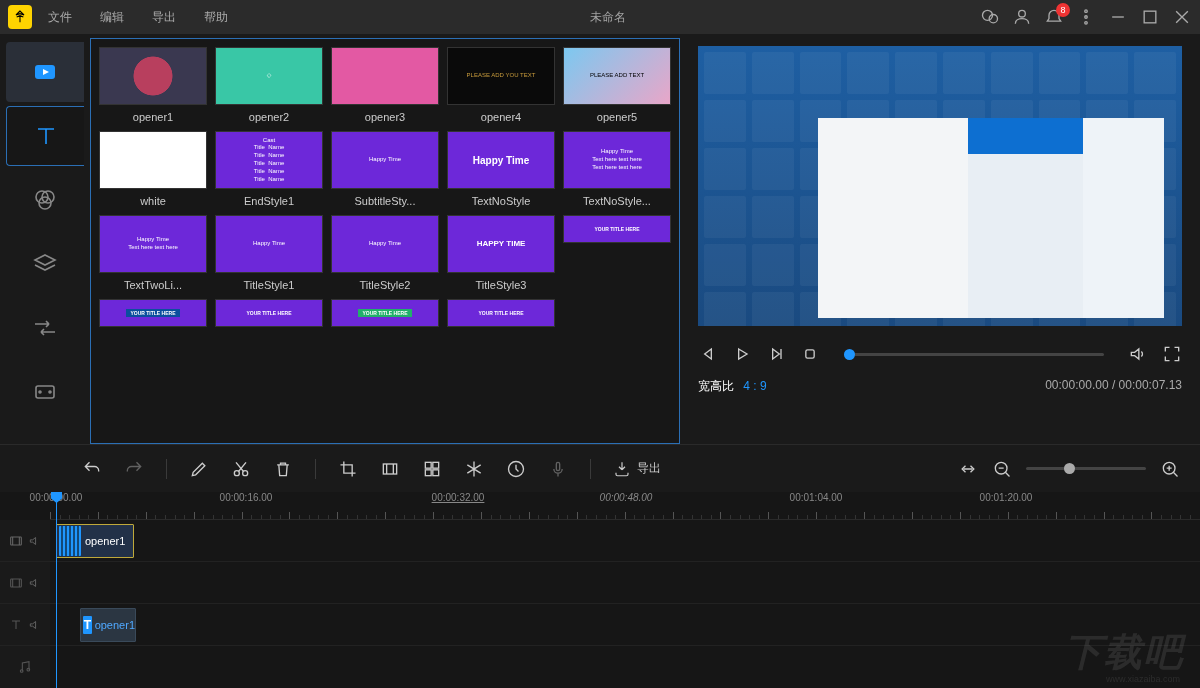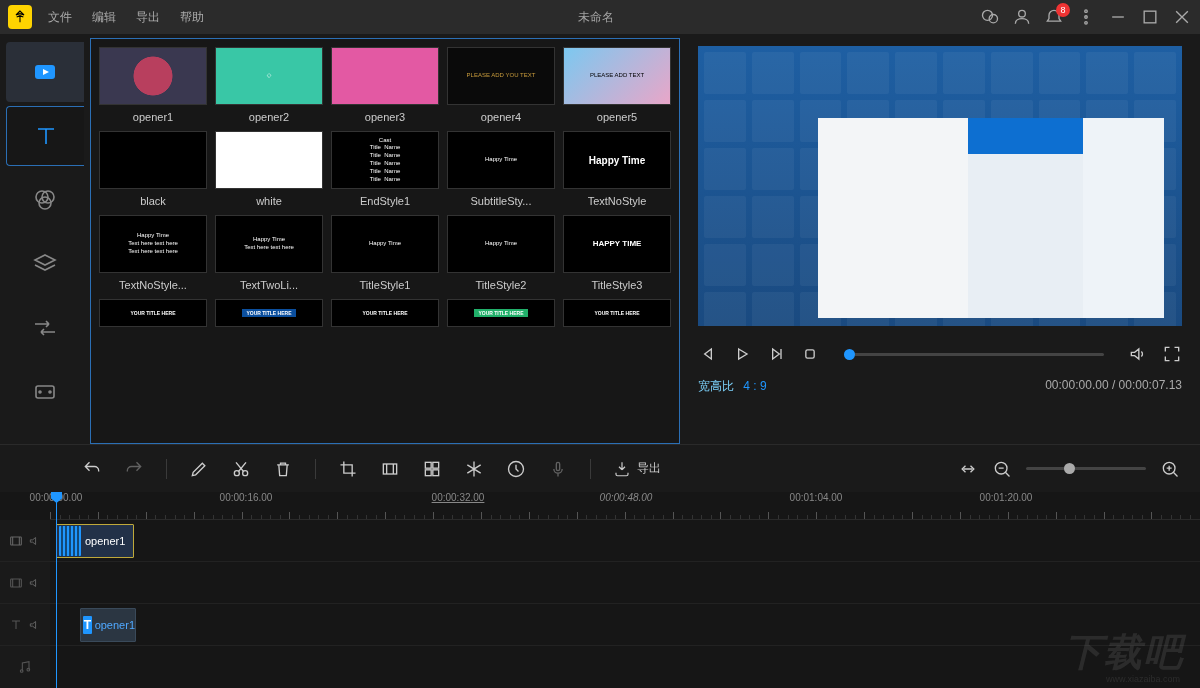--- a/index.html
+++ b/index.html
@@ -2,21 +2,21 @@
 <html><head>
 <meta charset="utf-8">
 <style>
 * { margin: 0; padding: 0; box-sizing: border-box; font-family: "Microsoft YaHei", Arial, sans-serif; user-select: none; }
 body { background: #1a1a1a; color: #ccc; width: 1200px; height: 688px; overflow: hidden; position: relative; }
 
 
 .title-bar { height: 34px; background: #2b2b2b; display: flex; align-items: center; padding: 0 8px; font-size: 12px; color: #aaa; }
 .logo { width: 24px; height: 24px; background: #ffd400; border-radius: 4px; display: flex; align-items: center; justify-content: center; margin-right: 8px; }
 .logo svg { width: 16px; height: 16px; }
-.menu-items { display: flex; gap: 4px; }
+.menu-items { display: flex; gap: 12px; }
 .menu-item { padding: 4px 8px; cursor: pointer; }
 .title-center { flex: 1; text-align: center; color: #a3a3a3; }
 .win-controls { display: flex; align-items: center; gap: 12px; }
 .win-icon { width: 20px; height: 20px; display: flex; align-items: center; justify-content: center; cursor: pointer; position: relative; }
 .badge { position: absolute; top: -4px; right: -6px; background: #e33; color: #fff; font-size: 9px; border-radius: 8px; min-width: 14px; height: 14px; display: flex; align-items: center; justify-content: center; padding: 0 3px; }
 
 
 .main-area { display: flex; height: 410px; }
 
 
@@ -36,21 +36,21 @@
 
 .preview-panel { flex: 1; padding: 12px 18px 0 18px; }
 .preview-screen { width: 100%; height: 280px; background: linear-gradient(180deg,#1e5fa3 0%,#1a4a80 100%); position: relative; overflow: hidden; }
 .desktop-icons { position: absolute; inset: 0; display: grid; grid-template-columns: repeat(10, 1fr); grid-auto-rows: 42px; gap: 6px; padding: 6px; }
 .d-icon { background: rgba(255,255,255,0.05); border-radius: 2px; }
 .preview-controls { display: flex; align-items: center; gap: 14px; margin-top: 18px; }
 .pc-btn { width: 20px; height: 20px; display: flex; align-items: center; justify-content: center; cursor: pointer; }
 .progress-track { flex: 1; height: 3px; background: #444; border-radius: 2px; position: relative; margin: 0 10px; }
 .progress-knob { position: absolute; left: 0; top: -4px; width: 11px; height: 11px; background: #1f96ff; border-radius: 50%; }
 .preview-info { display: flex; justify-content: space-between; margin-top: 14px; font-size: 12px; }
-.aspect-label { color: #7dd3fc; }
+.aspect-label { color: #ffffff; }
 .aspect-value { color: #1f96ff; margin-left: 6px; }
 .timecode { color: #aaa; }
 
 
 .tl-toolbar { height: 48px; background: #1a1a1a; display: flex; align-items: center; padding: 0 20px; gap: 22px; border-top: 1px solid #2a2a2a; }
 .tl-sep { width: 1px; height: 20px; background: #3a3a3a; }
 .tl-btn { width: 20px; height: 20px; display: flex; align-items: center; justify-content: center; cursor: pointer; }
 .tl-export { display: flex; align-items: center; gap: 6px; font-size: 12px; cursor: pointer; }
 .tl-spacer { flex: 1; }
 .zoom-group { display: flex; align-items: center; gap: 14px; }
@@ -78,21 +78,21 @@
 
 .mute-icon { color: #666; }
 
 
 .th-badge { background: radial-gradient(circle at 50% 50%, #b83f5e 0 32%, #3a3850 33% 100%); }
 .th-green { background: #39c7a6; display:flex;align-items:center;justify-content:center; }
 .th-pink { background: #e359a3; }
 .th-black-gold { background: #0a0a0a; color: #c89b3c; font-size: 6px; }
 .th-pastel { background: linear-gradient(135deg,#7cc8f0,#e9a6c8); color:#000; font-size:6px; }
 .th-white { background: #fff; }
-.th-black { background: #000000; }
+.th-black { background: #6d28d9; }
 .subtitle-txt { font-size: 6px; line-height: 1.3; text-align: center; }
 
 
 .watermark { position: absolute; right: 16px; bottom: 10px; font-size: 38px; font-weight: bold; color: rgba(170,170,170,0.15); font-style: italic; letter-spacing: 2px; pointer-events:none;}
 .watermark-sub { position: absolute; right: 20px; bottom: 4px; font-size: 9px; color: rgba(170,170,170,0.15); pointer-events:none;}
 
 svg { fill: none; stroke: currentColor; stroke-width: 1.6; }
 </style>
 </head>
 <body>
@@ -215,24 +215,20 @@
           <div class="asset-thumb th-black-gold">
             <div class="subtitle-txt" style="white-space: pre;">PLEASE ADD YOU TEXT</div>
           </div>
           <div class="asset-label">opener4</div>
         </div>
         <div class="asset-item">
           <div class="asset-thumb th-pastel">
             <div class="subtitle-txt" style="white-space: pre;">PLEASE ADD TEXT</div>
           </div>
           <div class="asset-label">opener5</div>
-        </div>
-        <div class="asset-item">
-          <div class="asset-thumb th-black"></div>
-          <div class="asset-label">black</div>
         </div>
         <div class="asset-item">
           <div class="asset-thumb th-white"></div>
           <div class="asset-label">white</div>
         </div>
         <div class="asset-item">
           <div class="asset-thumb th-black">
             <div class="subtitle-txt" style="white-space: pre;">Cast
 Title  Name
 Title  Name

